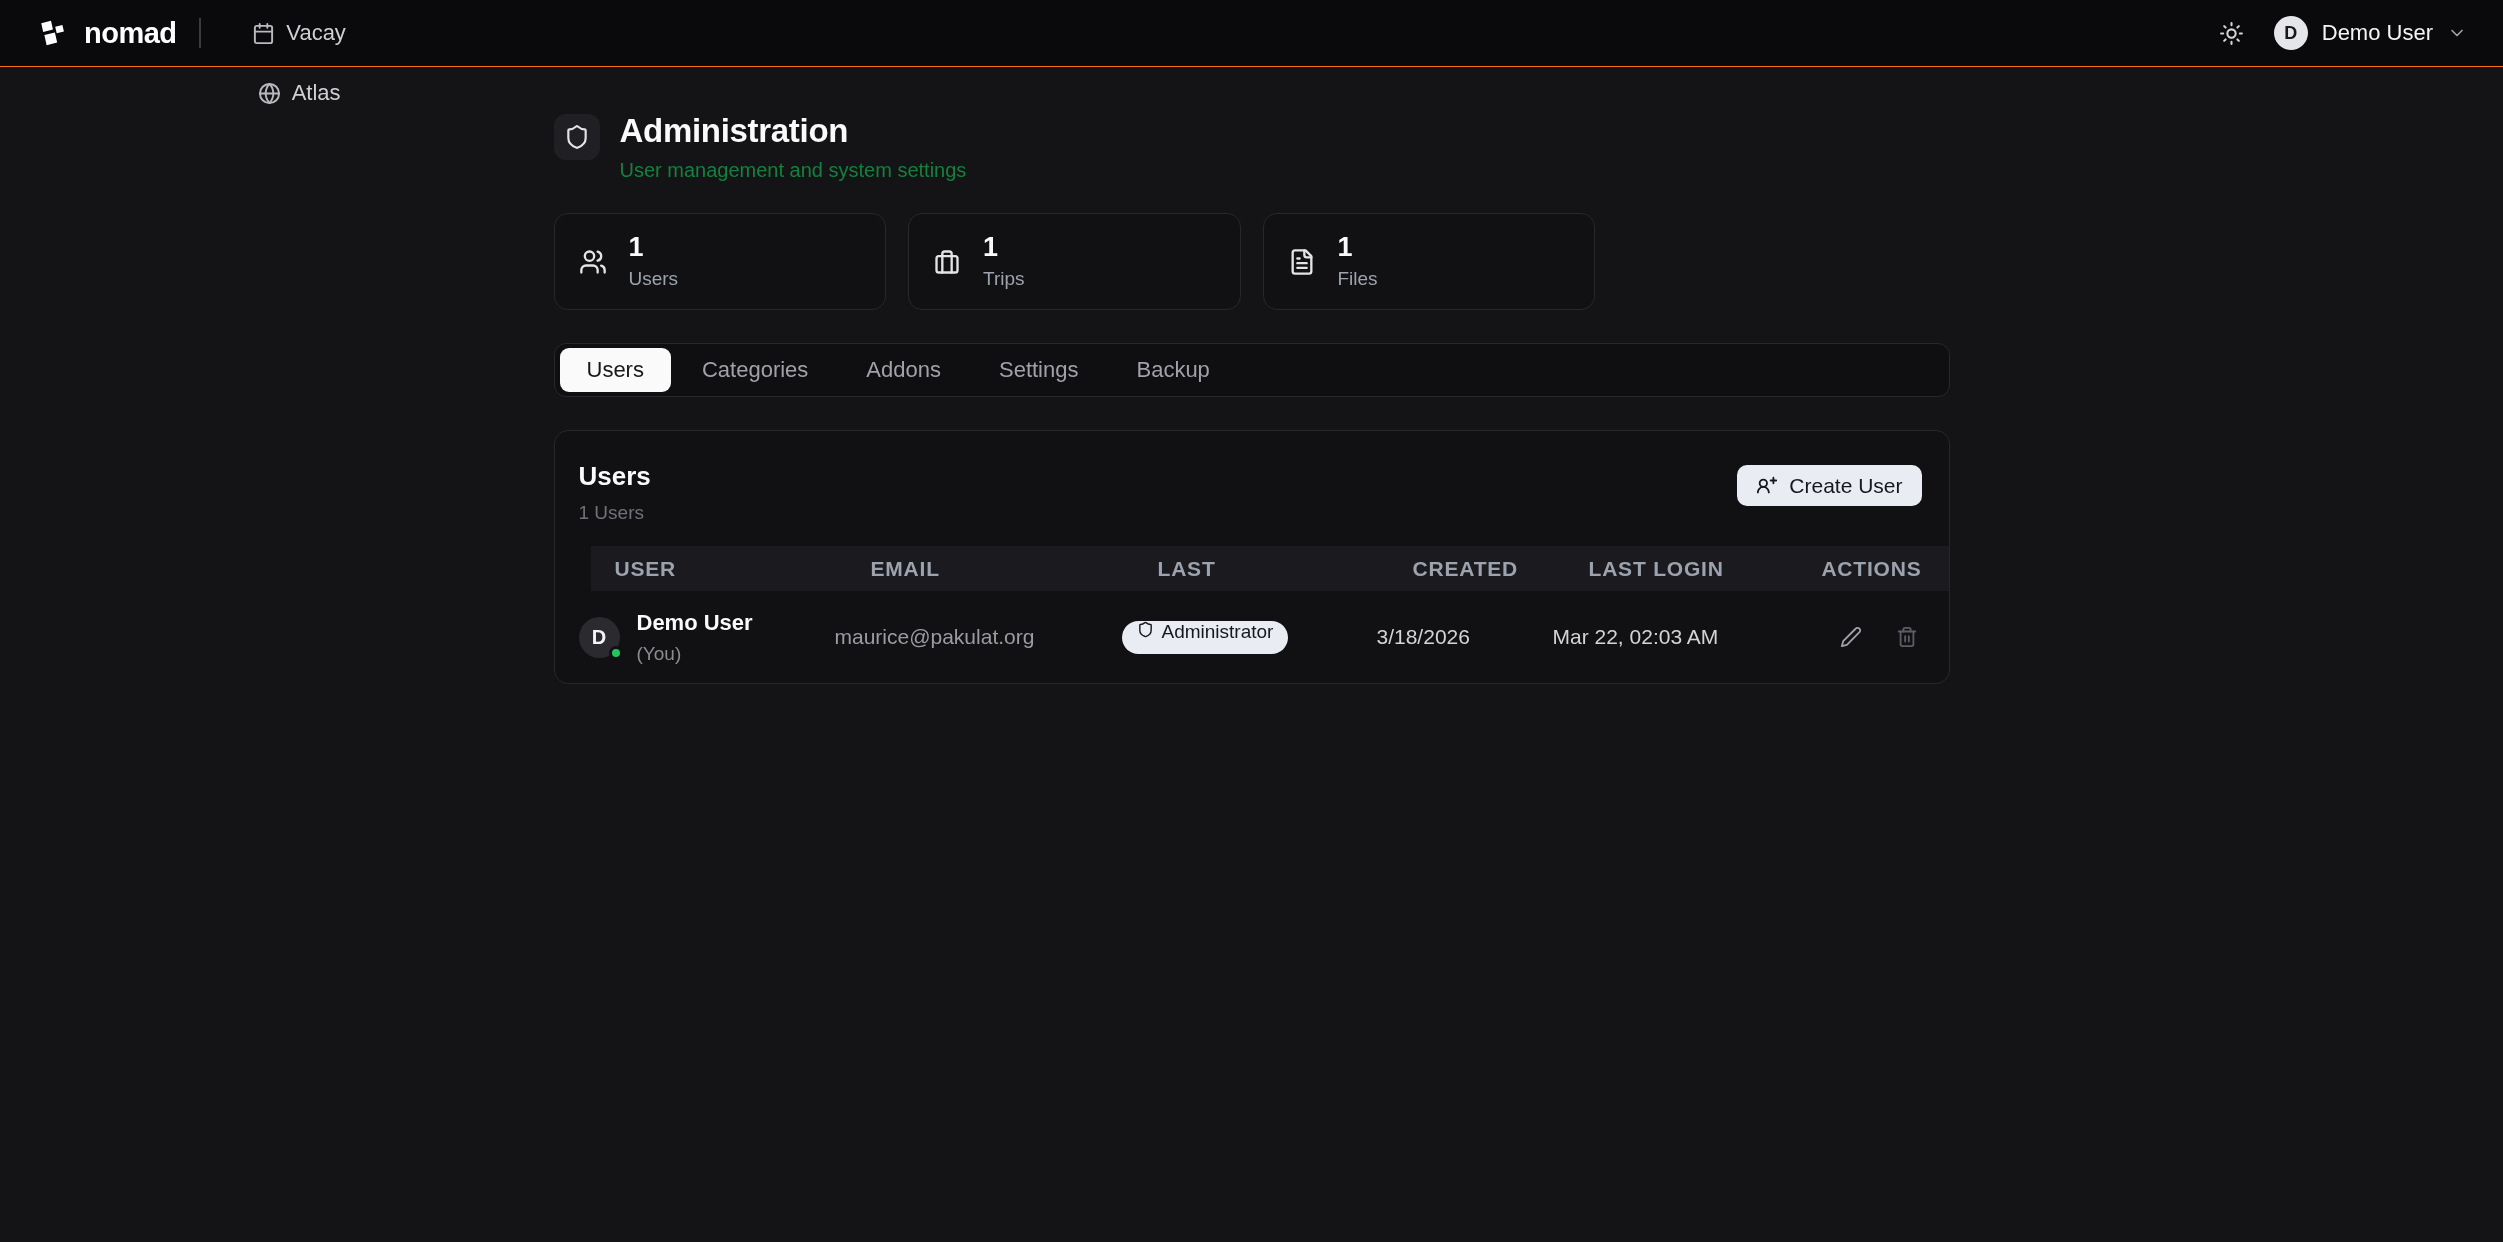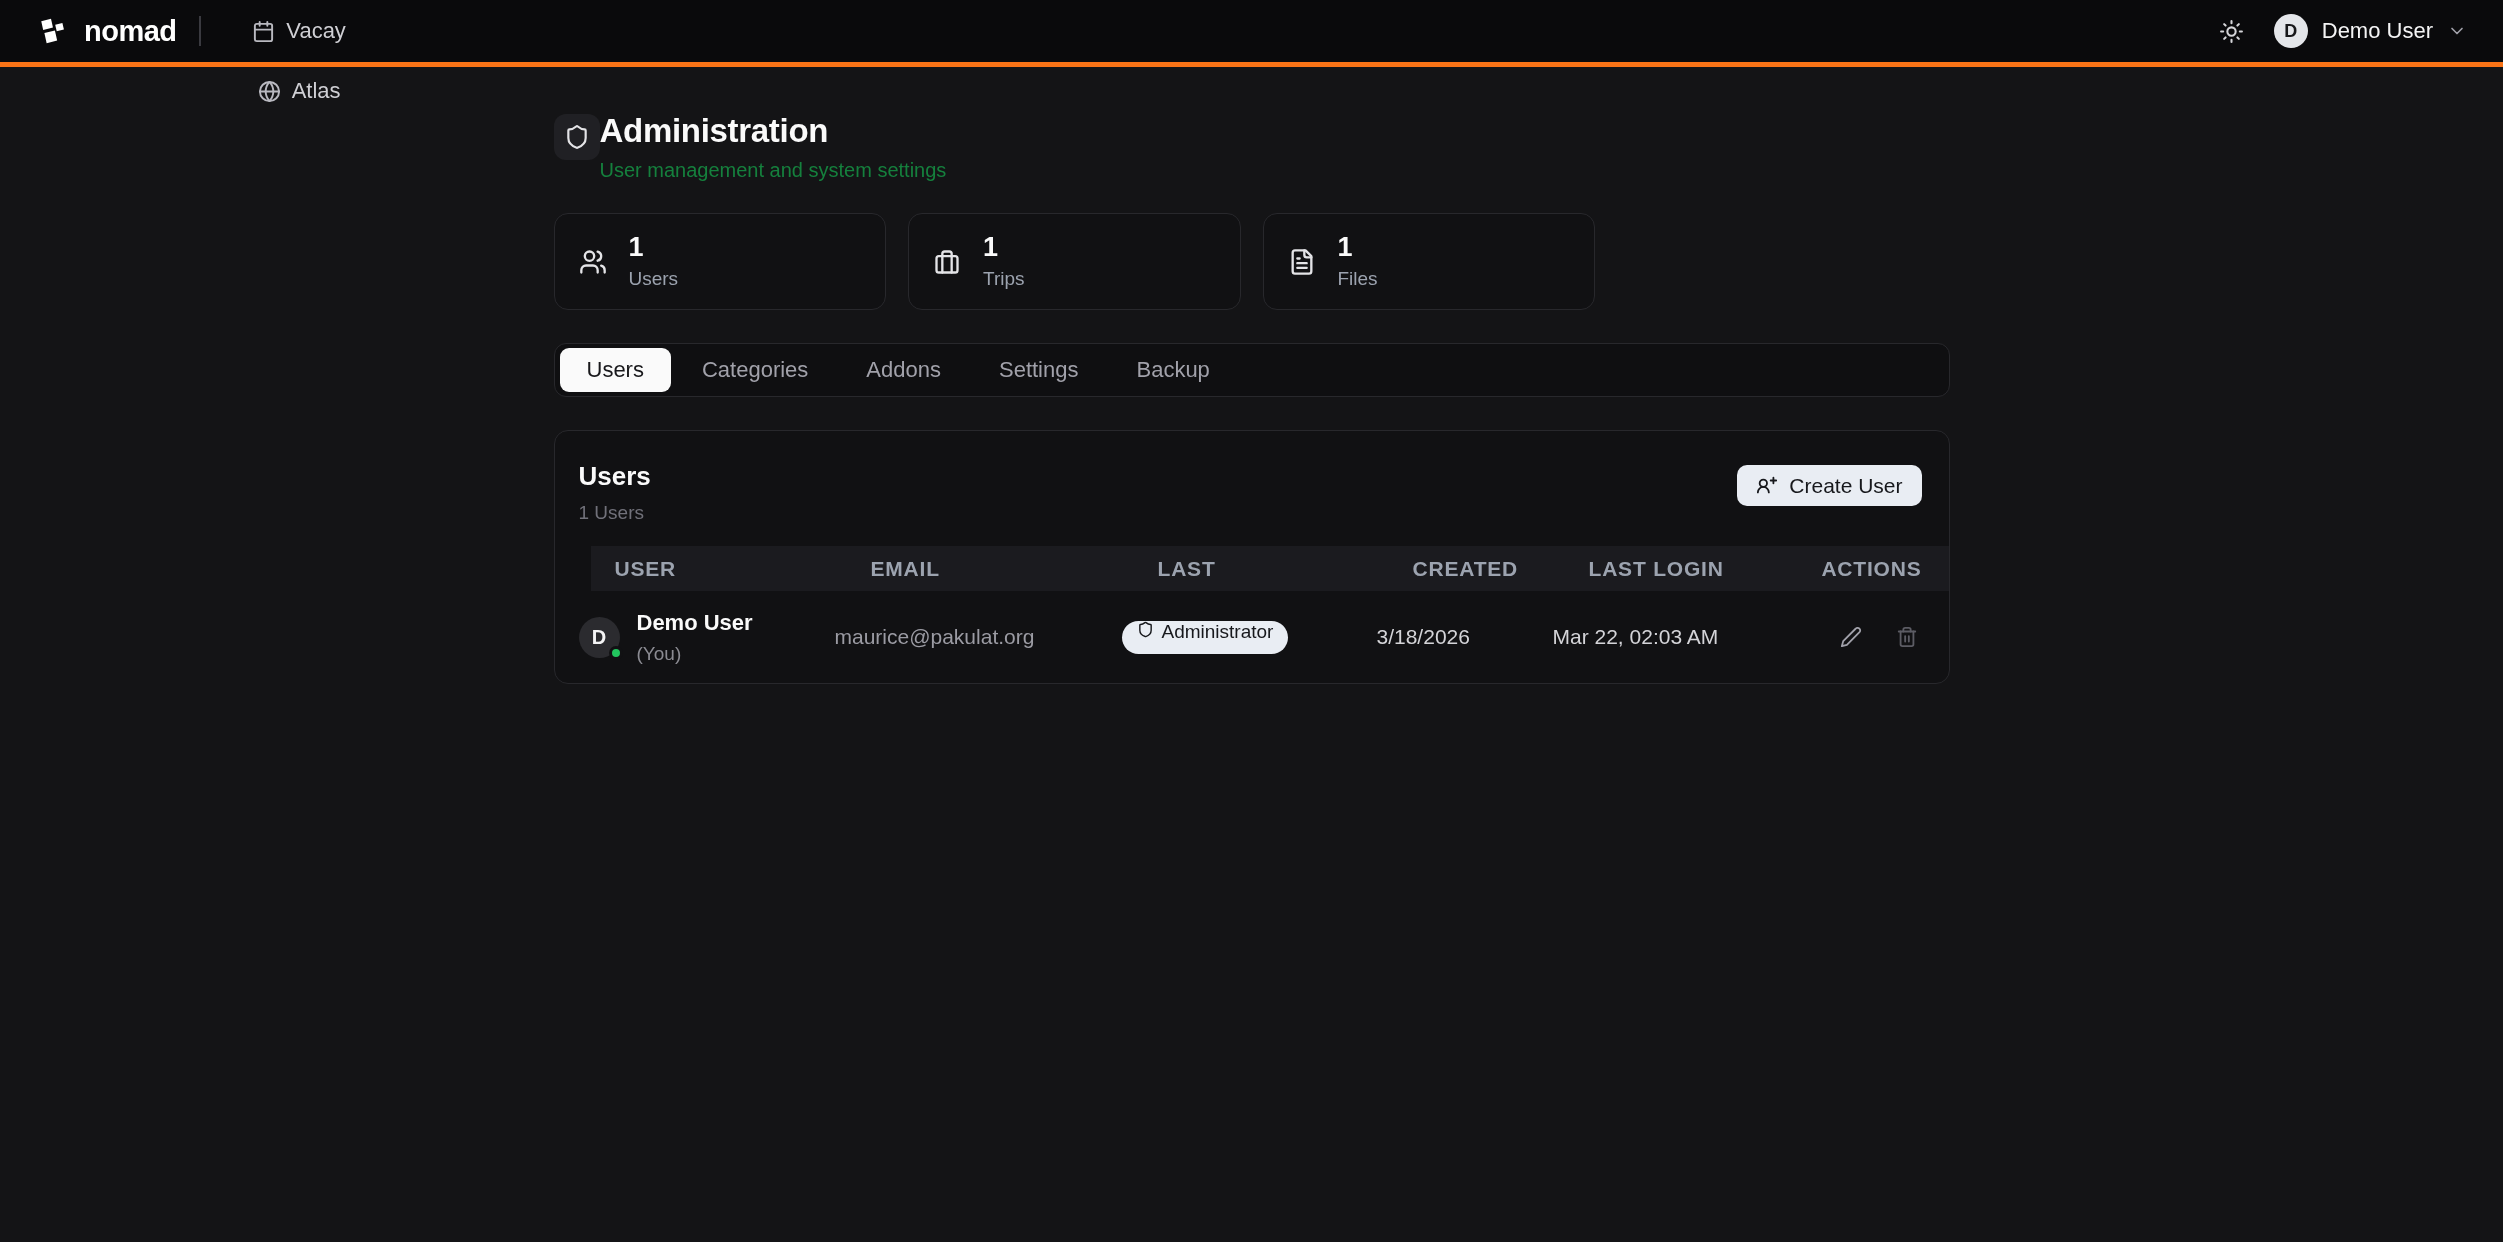--- a/index.html
+++ b/index.html
@@ -7,21 +7,21 @@
   body {
     background:#141416;
     font-family:"Liberation Sans","DejaVu Sans",sans-serif;
     color:#fafafa;
     overflow:hidden;
   }
   svg { display:block; }
 
   
   .nav {
-    height:67px; background:#0a0a0c; border-bottom:5px solid #f97316;
+    height:67px; background:#0a0a0c; border-bottom:1px solid #f97316;
     display:flex; align-items:center; padding:0 36px;
   }
   .brand { display:flex; align-items:center; gap:12px; cursor:pointer; }
   .brand-name { font-size:29px; font-weight:700; letter-spacing:-0.5px; color:#fff; }
   .nav-divider { width:2px; height:30px; background:#3a3a40; margin:0 26px 0 22px; }
   .nav-items { display:flex; align-items:center; gap:14px;flex-direction:column; }
   .nav-item {
     display:flex; align-items:center; gap:11px; color:#cfcfd4;
     font-size:22px; padding:10px 14px; border-radius:10px; cursor:pointer;
   }
@@ -32,21 +32,21 @@
   .nav-avatar {
     width:34px; height:34px; border-radius:50%; background:#e4e6ea; color:#18181b;
     font-size:18px; font-weight:700; display:flex; align-items:center; justify-content:center;
   }
   .user-name { font-size:22px; color:#f4f4f5; }
   .user-menu svg { color:#a1a1aa; }
 
   
   .content { width:1396px; margin:0 auto; }
 
-  .page-header { display:flex; align-items:flex-start; margin-top:45px; }
+  .page-header { display:flex; align-items:flex-start; gap:20px; margin-top:45px; }
   .page-header-icon {
     width:46px; height:46px; border-radius:12px; background:#202024;
     display:flex; align-items:center; justify-content:center; color:#e4e4e7; flex:none;
     margin-top:2px;
   }
   .page-title { font-size:33px; font-weight:700; letter-spacing:-0.3px; }
   .page-subtitle { font-size:20px; color:#15803d; margin-top:9px; }
 
   
   .stats { display:grid; grid-template-columns:repeat(4,1fr); gap:22px; margin-top:31px; }

